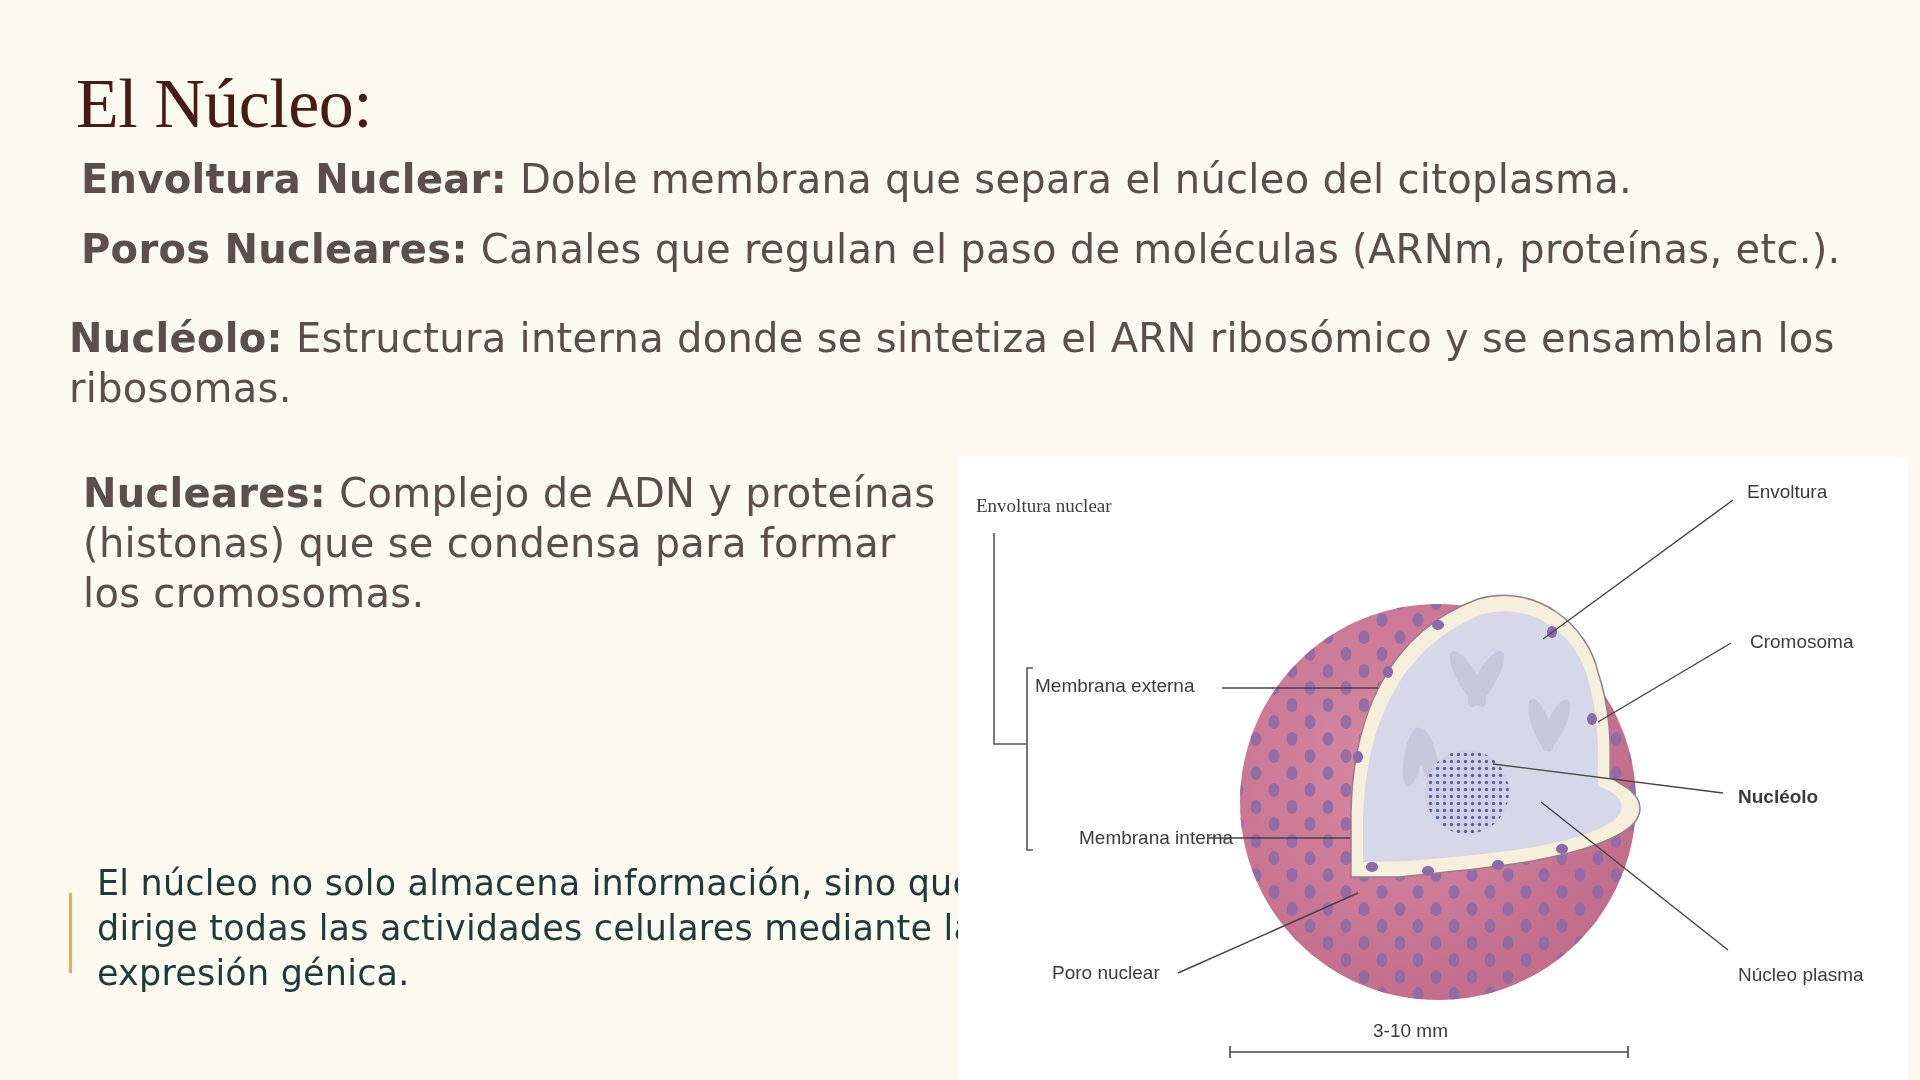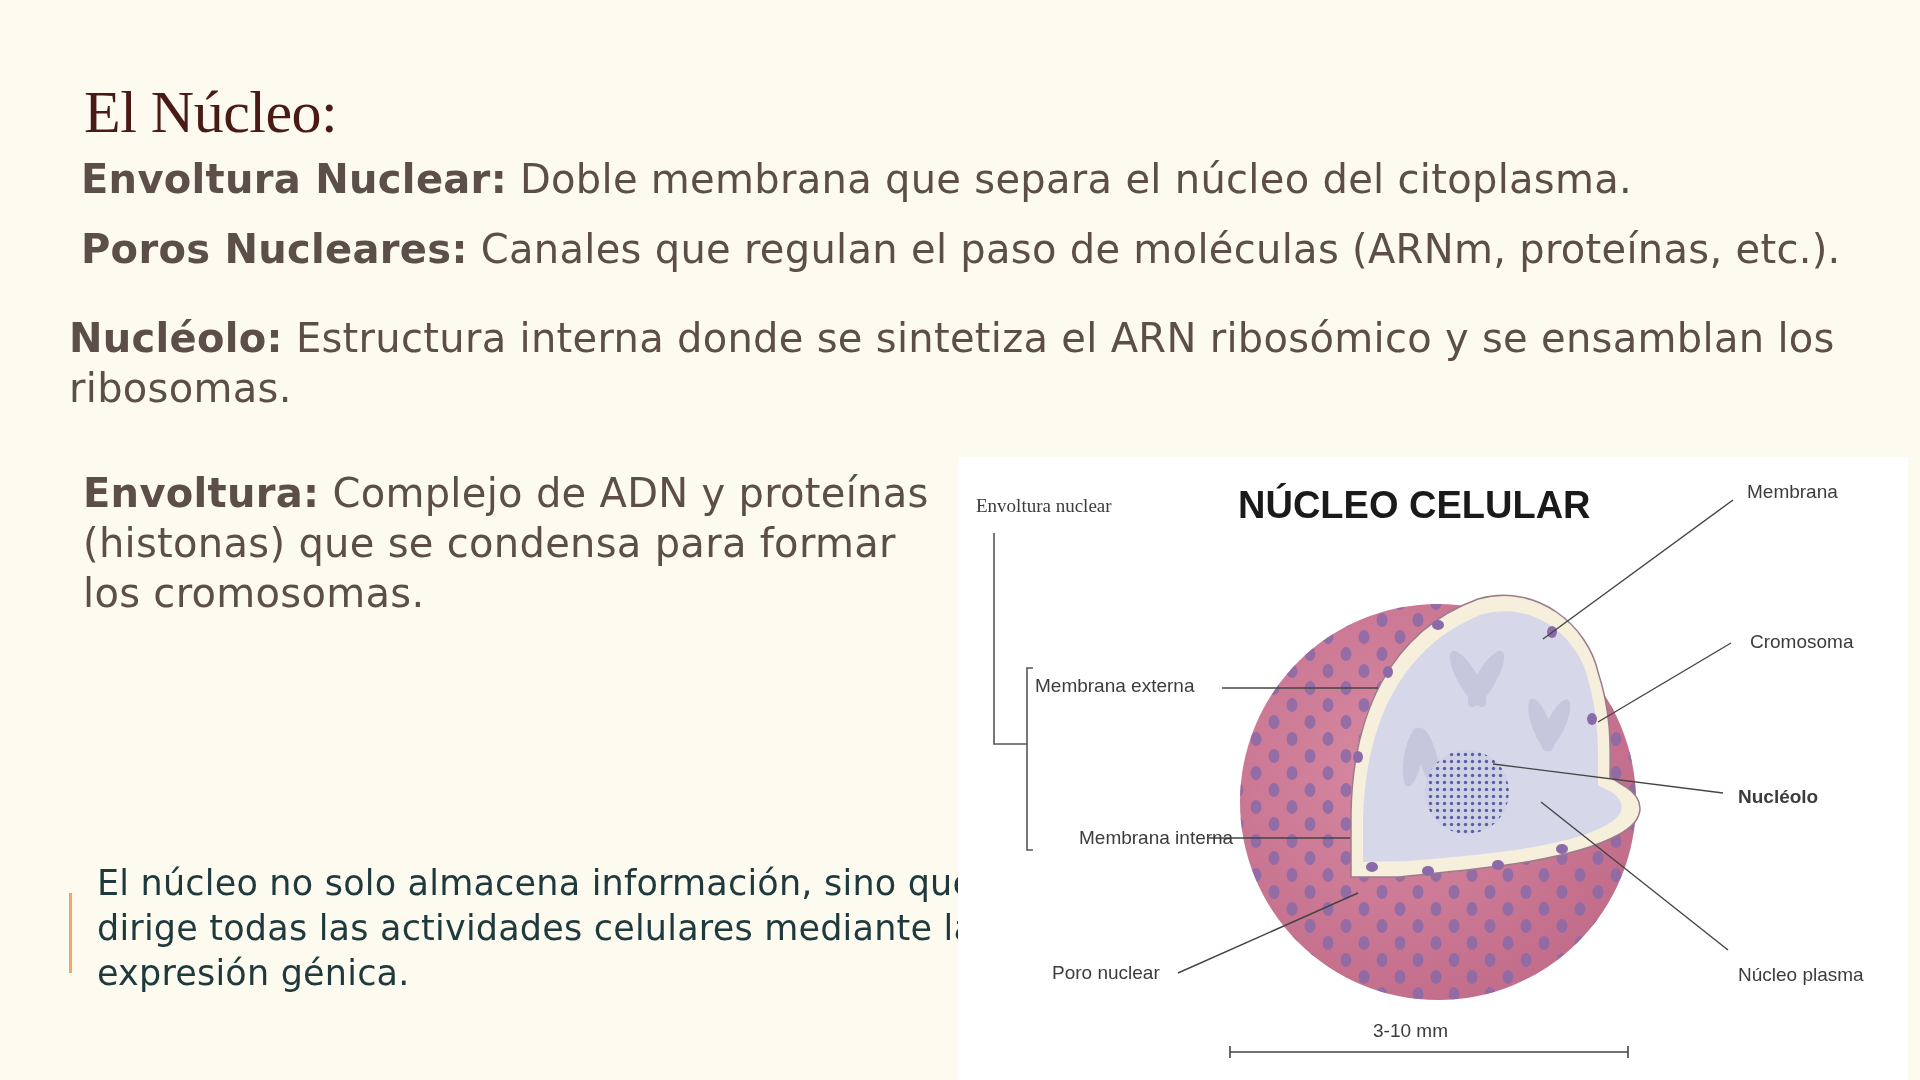--- a/index.html
+++ b/index.html
@@ -11,24 +11,24 @@
       background: #fdfaf0;
     }
     body {
       position: relative;
       font-family: "Liberation Sans", "DejaVu Sans", sans-serif;
     }
     .slide-title {
       position: absolute;
       left: 68px;
       top: 56px;
-      margin: 16px;
+      margin: 8px;
       font-family: "Liberation Serif", "DejaVu Serif", serif;
       font-weight: normal;
-      font-size: 60px;
+      font-size: 70px;
       line-height: 80px;
       color: #4a1a14;
       letter-spacing: -0.5px;
     }
     .para {
       position: absolute;
       margin: 0;
       font-family: "DejaVu Sans", "Liberation Sans", sans-serif;
       font-size: 40px;
       line-height: 50px;
@@ -109,21 +109,21 @@
 <body>
 
 <h1 class="slide-title">El Núcleo:</h1>
 
 <p class="para" id="p-envoltura"><b>Envoltura Nuclear:</b><span> Doble membrana que separa el núcleo del citoplasma.</span></p>
 
 <p class="para" id="p-poros"><b>Poros Nucleares:</b><span> Canales que regulan el paso de moléculas (ARNm, proteínas, etc.).</span></p>
 
 <p class="para" id="p-nucleolo"><b>Nucléolo:</b><span> Estructura interna donde se sintetiza el ARN ribosómico y se ensamblan los ribosomas.</span></p>
 
-<p class="para" id="p-cromatina"><b>Envoltura:</b><span> Complejo de ADN y proteínas (histonas) que se condensa para formar los cromosomas.</span></p>
+<p class="para" id="p-cromatina"><b>Nucleares:</b><span> Complejo de ADN y proteínas (histonas) que se condensa para formar los cromosomas.</span></p>
 
 <div class="callout">
   <div class="callout-bar"></div>
   <p class="callout-text">El núcleo no solo almacena información, sino que dirige todas las actividades celulares mediante la expresión génica.</p>
 </div>
 
 <div class="diagram">
   <svg width="950" height="623" viewBox="0 0 950 623">
     <defs>
       <clipPath id="sphereClip">
@@ -202,24 +202,23 @@
       <line x1="770" y1="493" x2="583" y2="345"></line>
     </g>
 
     <g stroke="#444" stroke-width="1.6">
       <line x1="272" y1="595" x2="670" y2="595"></line>
       <line x1="272" y1="589" x2="272" y2="601"></line>
       <line x1="670" y1="589" x2="670" y2="601"></line>
     </g>
   </svg>
 
-  <h2 class="diag-title">NÚCLEO CELULAR</h2>
 
   <span class="lbl" style="left:18px; top:38px;font-family:Liberation Serif, serif;">Envoltura nuclear</span>
   <span class="lbl" style="left:77px; top:218px;text-align:right;">Membrana externa</span>
   <span class="lbl" style="left:77px; top:370px;margin-left:44px;">Membrana interna</span>
   <span class="lbl" style="left:94px; top:505px;">Poro nuclear</span>
-  <span class="lbl" style="left:789px; top:24px;">Membrana</span>
+  <span class="lbl" style="left:789px; top:24px;">Envoltura</span>
   <span class="lbl" style="left:792px; top:174px;">Cromosoma</span>
   <span class="lbl" style="left:780px; top:329px;font-weight:bold;">Nucléolo</span>
   <span class="lbl" style="left:780px; top:507px;">Núcleo plasma</span>
   <span class="lbl" style="left:415px; top:563px;">3-10 mm</span>
 </div>
 
 </body></html>

